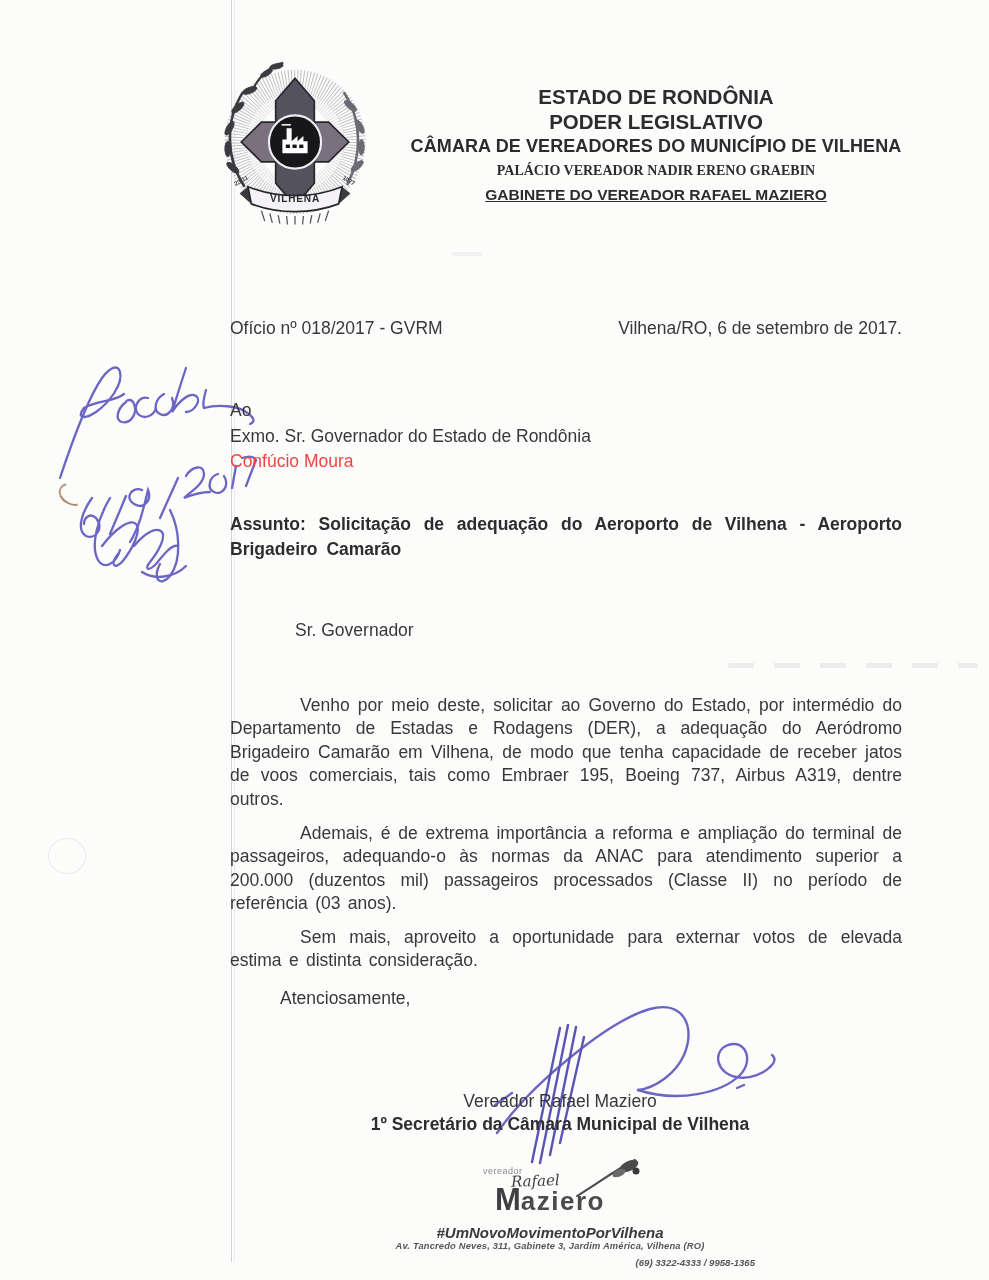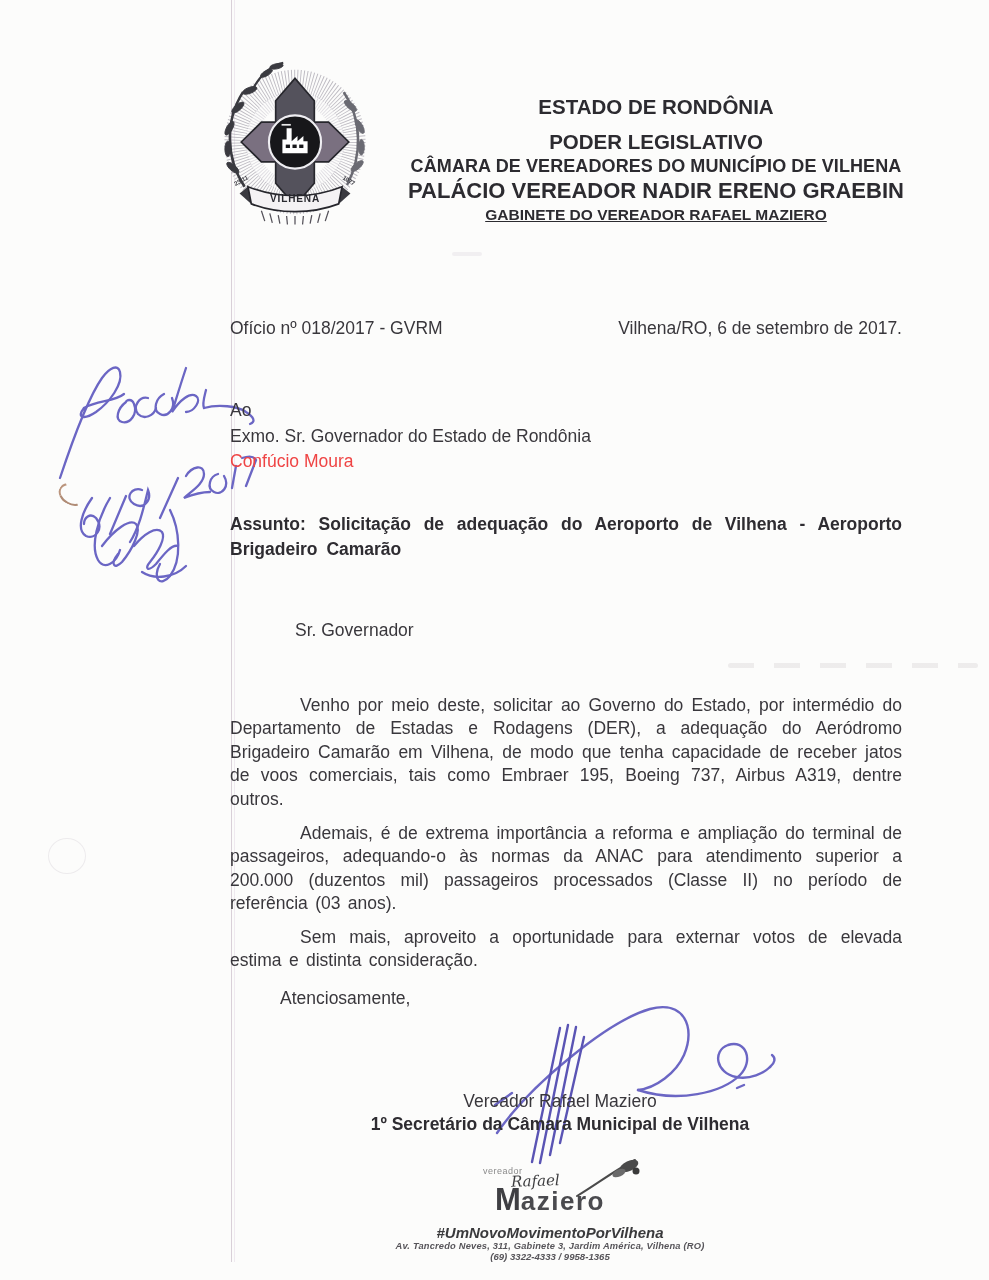--- a/index.html
+++ b/index.html
@@ -7,23 +7,23 @@
     position:relative;width:989px;height:1280px;margin:0 auto;
     background:#fcfcfb;overflow:hidden;
     font-family:"Liberation Sans","DejaVu Sans",sans-serif;
     color:#39373c;
   }
   
   .mline{position:absolute;top:0;width:1px;background:#d9d0d8;}
   .mline2{position:absolute;top:0;width:1px;background:#efe9ef;}
   
   .hdr-text{position:absolute;left:396px;top:84px;width:520px;text-align:center;color:#2c2b30;}
-  .hdr-text .h1,.hdr-text .h2{font-size:20.5px;font-weight:bold;line-height:25px;margin-top:10px;}
+  .hdr-text .h1,.hdr-text .h2{font-size:20.5px;font-weight:bold;line-height:25px;}
   .hdr-text .h3{font-size:18px;font-weight:bold;line-height:25px;letter-spacing:.1px;text-align:center;}
-  .hdr-text .h4{font-size:22px;font-weight:bold;line-height:24px;}
+  .hdr-text .h4{font-size:14px;font-weight:bold;line-height:24px;font-family:Liberation Serif, serif;}
   .hdr-text .h5{font-size:15.5px;font-weight:bold;line-height:23px;text-decoration:underline;}
   
   .ref-row{position:absolute;left:230px;top:318px;width:672px;display:flex;justify-content:space-between;font-size:17.5px;}
   
   .addressee{position:absolute;left:230px;top:398px;font-size:17.5px;line-height:25.5px;}
   .addressee .bold{font-weight:normal;color:#ef4444;}
   
   .subject{position:absolute;left:230px;top:512px;width:672px;font-size:17.5px;font-weight:bold;
     line-height:24.5px;text-align:justify;word-spacing:4px;color:#2e2c31;}
   .salutation{position:absolute;left:295px;top:620px;font-size:17.5px;}
@@ -43,21 +43,21 @@
   .logo{position:relative;width:210px;height:52px;margin:0 auto;}
   .logo-small{position:absolute;top:0;left:38px;font-size:9px;color:#8a8a8a;letter-spacing:.5px;}
   .logo-rafael{position:absolute;top:6px;left:66px;font-size:15px;font-style:italic;color:#3d3d3f;
     font-family:"DejaVu Serif","Liberation Serif",serif;transform:rotate(-2deg);}
   .logo-main{position:absolute;left:0;right:0;bottom:0;white-space:nowrap;}
   .logo-initial{font-size:31px;font-weight:bold;color:#3f3f43;}
   .logo-rest{font-size:26px;font-weight:bold;color:#4a4a4e;letter-spacing:1.5px;}
   .logo-leaf{position:absolute;top:-10px;right:14px;}
   .hashtag{font-size:15px;font-weight:bold;font-style:italic;color:#3a3a3c;margin-top:6px;}
   .addr{font-size:9.3px;font-weight:bold;font-style:italic;color:#57555a;letter-spacing:.2px;}
-  .phone{font-size:9.6px;font-weight:bold;font-style:italic;color:#57555a;margin-top:0;}
+  .phone{font-size:9.6px;font-weight:bold;font-style:italic;color:#57555a;margin-top:6px;text-align:right;}
   
   .streak-a{position:absolute;left:728px;top:663px;width:250px;height:5px;opacity:.8;
     background:repeating-linear-gradient(90deg,#eae8e8 0 26px,transparent 26px 46px);border-radius:3px;}
   .streak-b{position:absolute;left:452px;top:252px;width:30px;height:4px;background:#f1eff1;border-radius:2px;}
   .smudge-brown{position:absolute;left:58px;top:484px;width:24px;height:17px;border-radius:50%;
     border:2px solid transparent;border-bottom-color:#a3795f;border-left-color:#b08468;transform:rotate(28deg);opacity:.85;}
   .ghost-circle{position:absolute;left:48px;top:838px;width:36px;height:34px;border-radius:50%;border:1.5px solid #edebed;}
 </style>
 </head>
 <body>

